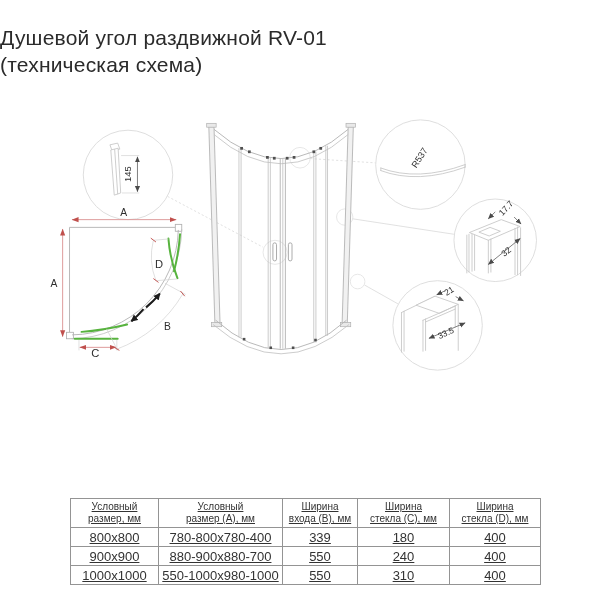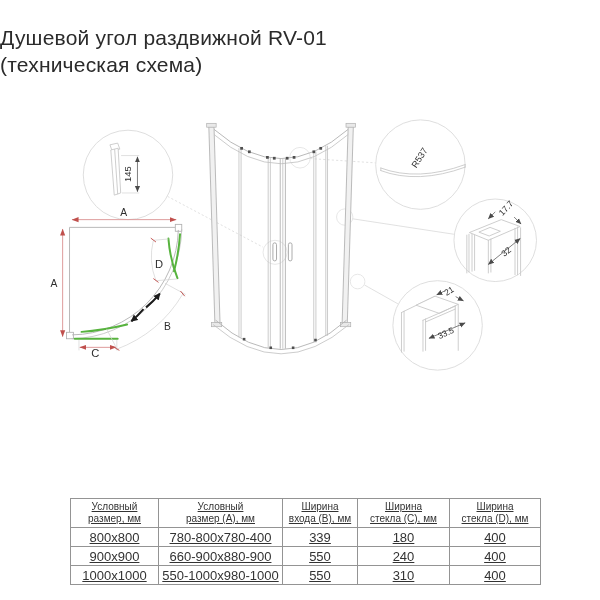--- a/index.html
+++ b/index.html
@@ -242,21 +242,21 @@
     <tbody>
       <tr>
         <td>800х800</td>
         <td>780-800х780-400</td>
         <td>339</td>
         <td>180</td>
         <td>400</td>
       </tr>
       <tr>
         <td>900х900</td>
-        <td>660-900х880-900</td>
+        <td>880-900х880-700</td>
         <td>550</td>
         <td>240</td>
         <td>400</td>
       </tr>
       <tr>
         <td>1000х1000</td>
         <td>550-1000х980-1000</td>
         <td>550</td>
         <td>310</td>
         <td>400</td>

